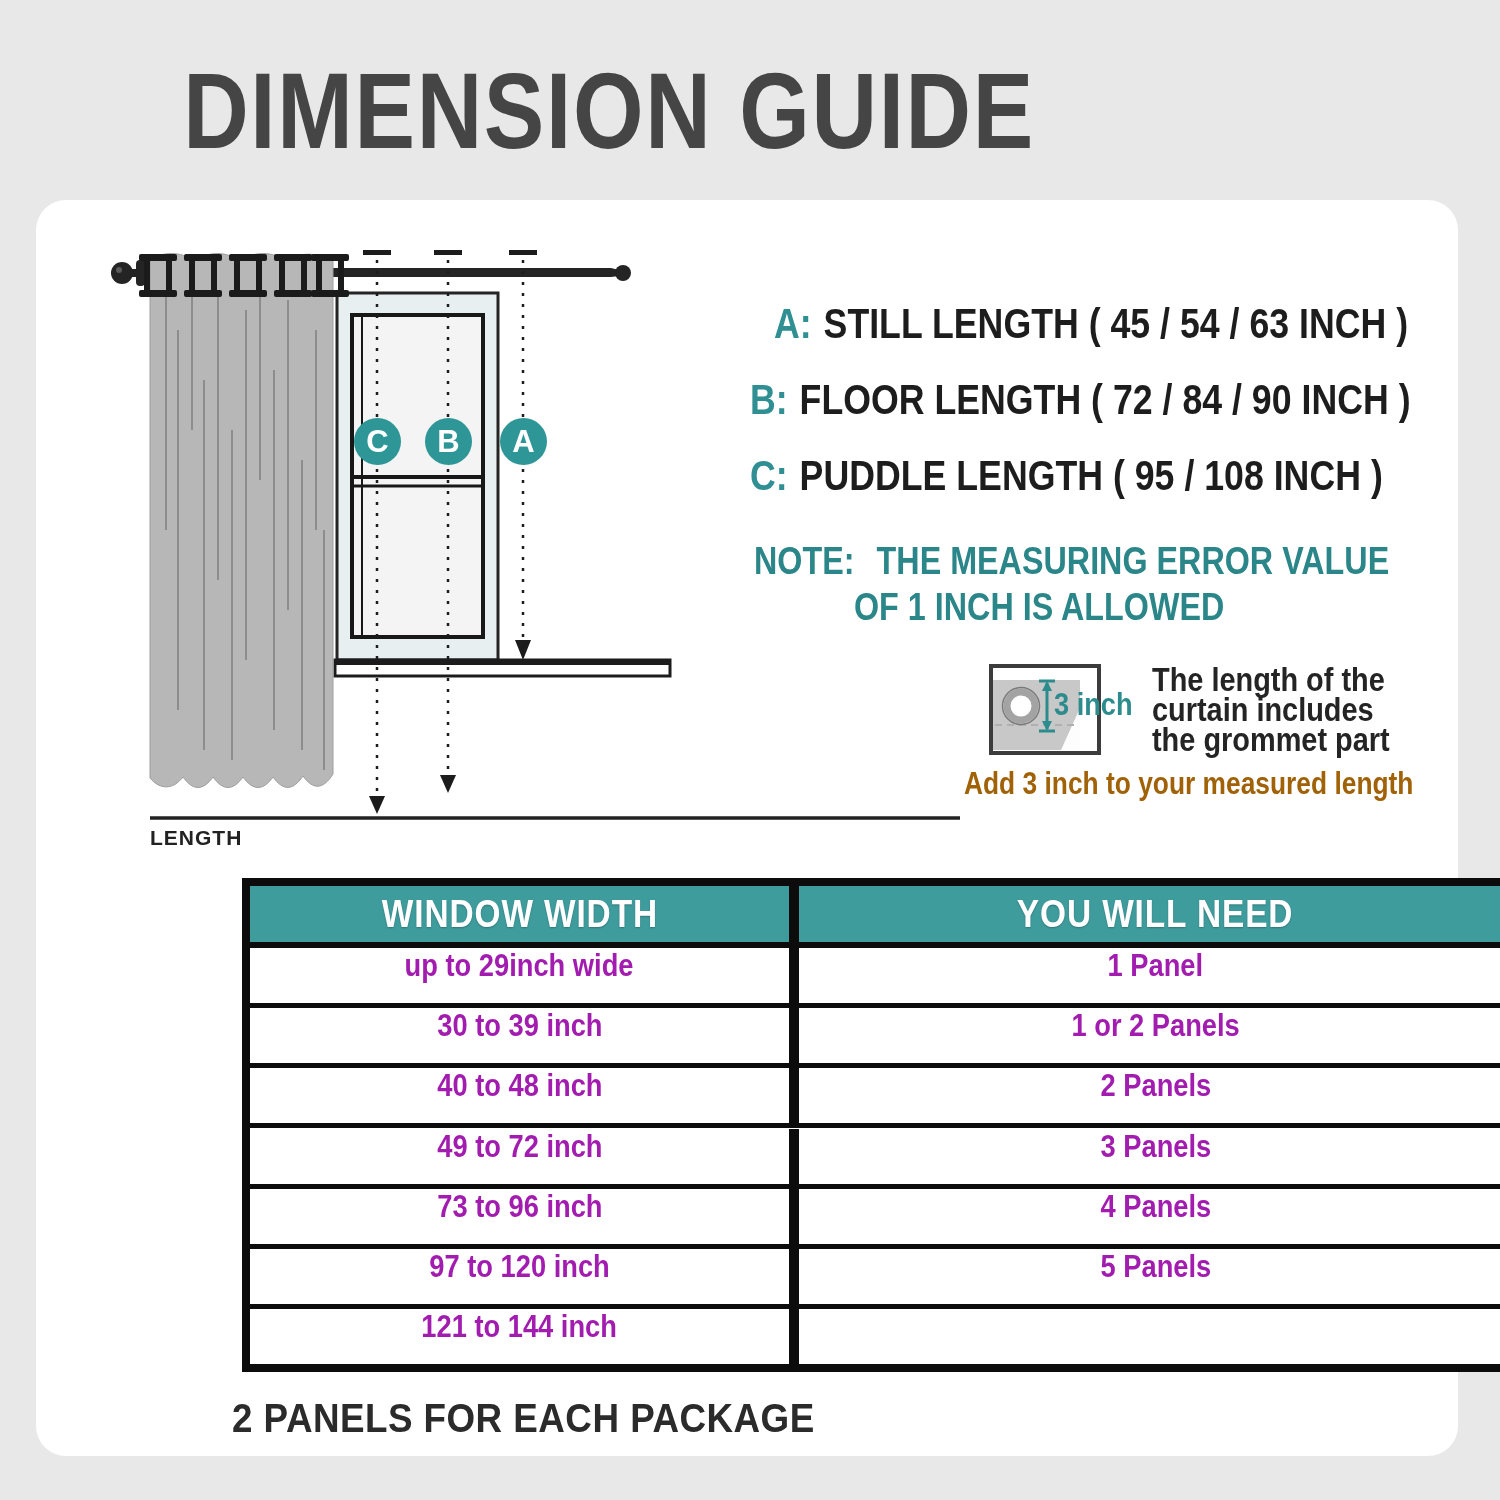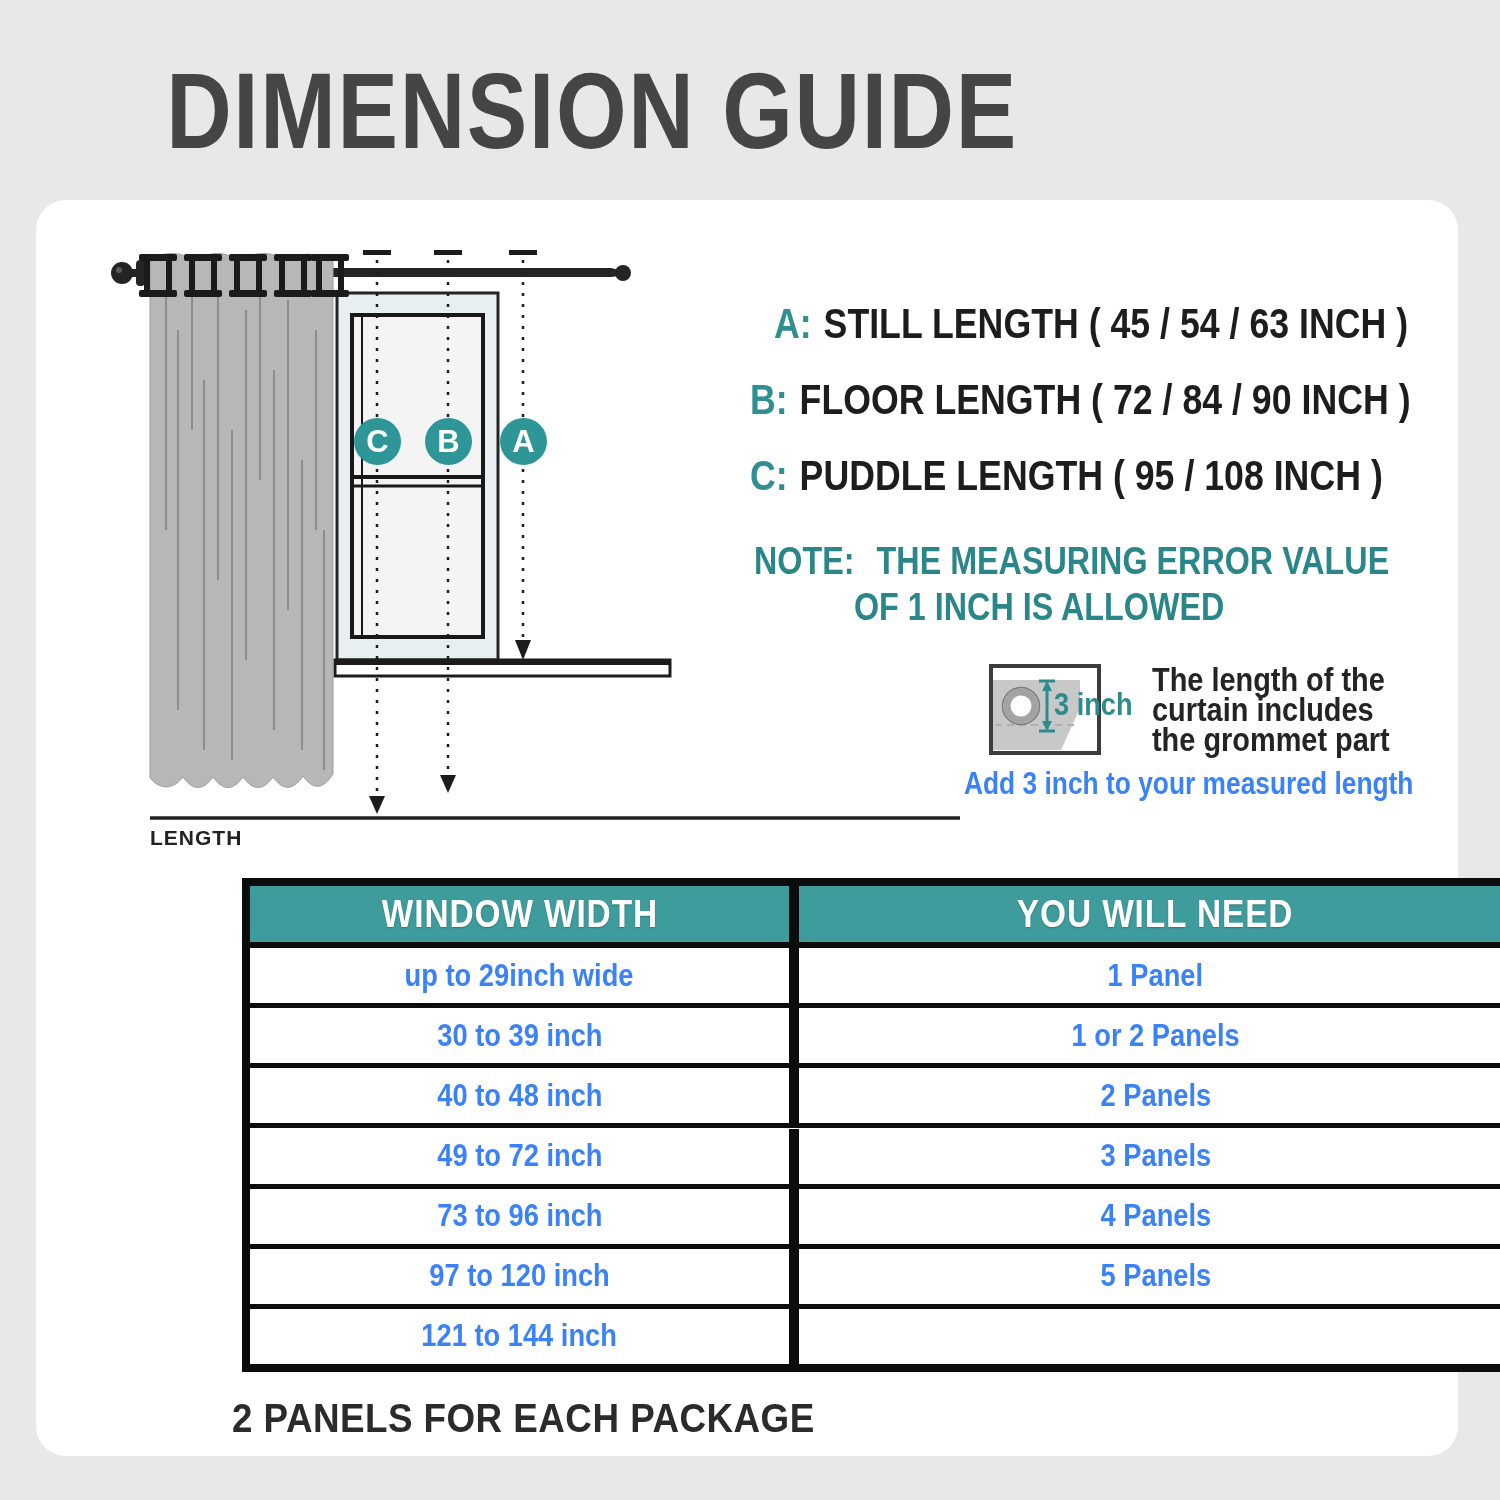--- a/index.html
+++ b/index.html
@@ -8,21 +8,21 @@
     background:#e9e8e9;
     font-family:"Liberation Sans", sans-serif;
     position:relative;
     overflow:hidden;
   }
   
   .cx{display:inline-block;white-space:nowrap;transform:scaleX(0.85);transform-origin:0 50%;}
   .cxc{display:inline-block;white-space:nowrap;transform:scaleX(0.88);transform-origin:50% 50%;}
 
   .title{
-    position:absolute;left:0;top:36px;width:1184px;height:150px;
+    position:absolute;left:17px;top:36px;width:1184px;height:150px;
     line-height:150px;text-align:center;
   }
   .title-inner{
     display:inline-block;transform:scaleX(0.84);transform-origin:50% 50%;
     font-size:108px;font-weight:bold;color:#454545;letter-spacing:2px;white-space:nowrap;
   }
 
   .card{
     position:absolute;left:36px;top:200px;width:1422px;height:1256px;
     background:#ffffff;border-radius:30px;
@@ -64,39 +64,39 @@
     position:absolute;left:1018px;top:486px;
     font-size:32px;font-weight:600;color:#2c8b8d;
   }
   .grommet-caption{
     position:absolute;left:1116px;top:464px;
     font-size:34px;line-height:30px;color:#242424;font-weight:600;
   }
   .grommet-caption div{height:30px;}
   .add-tip{
     position:absolute;left:928px;top:566px;
-    font-size:31px;font-weight:600;color:#3b82f6;
+    font-size:31px;font-weight:600;color:#a16207;
   }
 
   .size-table{
     position:absolute;left:206px;top:678px;width:1278px;height:494px;
     border:8px solid #0c0c0c;box-sizing:border-box;
     display:grid;grid-template-columns:549px 1fr;grid-auto-rows:auto;
     background:#ffffff;
   }
   .th{
     height:56px;background:#3f9c9d;color:#ffffff;
     display:flex;align-items:center;justify-content:center;
     font-size:38px;font-weight:bold;letter-spacing:1px;
     border-bottom:6px solid #0c0c0c;
     text-shadow:0 1px 2px rgba(0,0,0,0.25);
   }
   .td{
-    height:55px;background:#ffffff;color:#3b82f6;
-    display:flex;align-items:center;justify-content:center;
+    height:55px;background:#ffffff;color:#a21caf;
+    display:flex;align-items:flex-start;justify-content:center;
     font-size:31px;font-weight:600;
     border-bottom:5px solid #0c0c0c;
   }
   .col1{border-right:10px solid #0c0c0c;}
   .last{border-bottom:none;}
 
   .footer-note{
     position:absolute;left:196px;top:1196px;
     font-size:40px;font-weight:600;color:#2b2b2b;letter-spacing:0.5px;
   }

